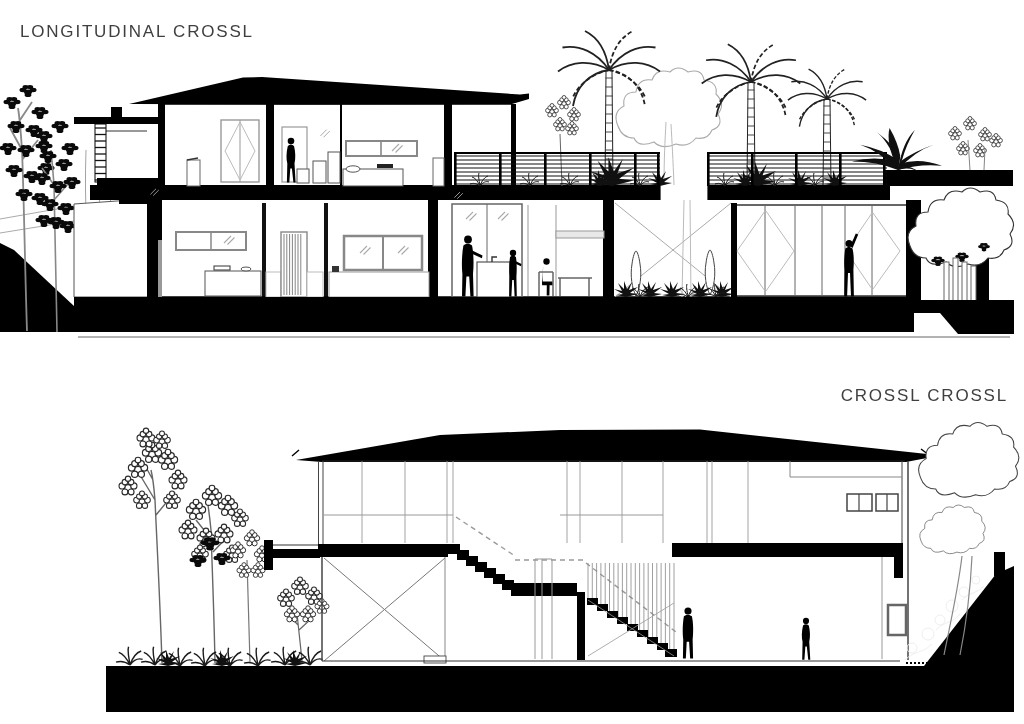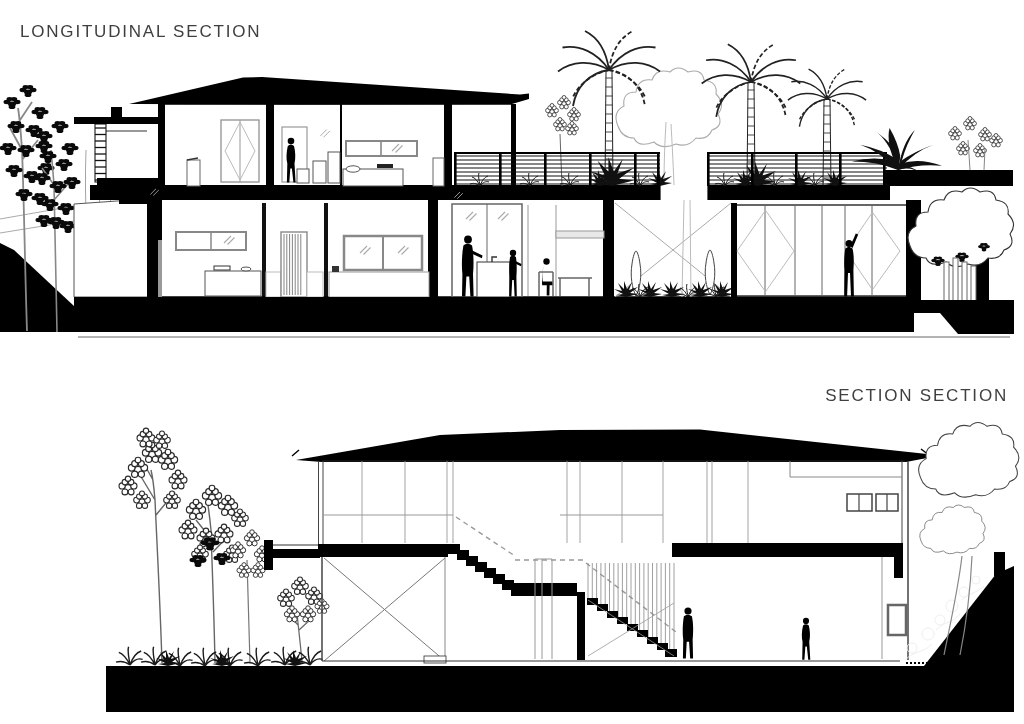--- a/index.html
+++ b/index.html
@@ -8,22 +8,22 @@
   .stage svg{position:absolute;left:0;top:0;}
   .sec-title{position:absolute;font-size:17px;letter-spacing:1.8px;font-weight:400;color:#3f3f3f;}
   .t-long{left:20px;top:22px;}
   .t-cross{right:16px;top:386px;}
 </style>
 </head>
 <body>
 
 <div class="stage">
 
-  <div class="sec-title t-long">LONGITUDINAL SECTION</div>
-  <div class="sec-title t-cross">SECTION SECTION</div>
+  <div class="sec-title t-long">LONGITUDINAL CROSSL</div>
+  <div class="sec-title t-cross">CROSSL CROSSL</div>
 
   <svg width="1024" height="724" viewBox="0 0 1024 724">
     <defs>
 
       <symbol id="lc" overflow="visible">
         <g stroke="#2b2b2b" stroke-width="0.8" fill="#fff">
           <circle cx="0" cy="0" r="2.4"></circle>
             <circle cx="4.2" cy="-1.5" r="2.2"></circle>
           <circle cx="-4.2" cy="-1.5" r="2.2"></circle>
             <circle cx="2.2" cy="2.8" r="2.1"></circle>

